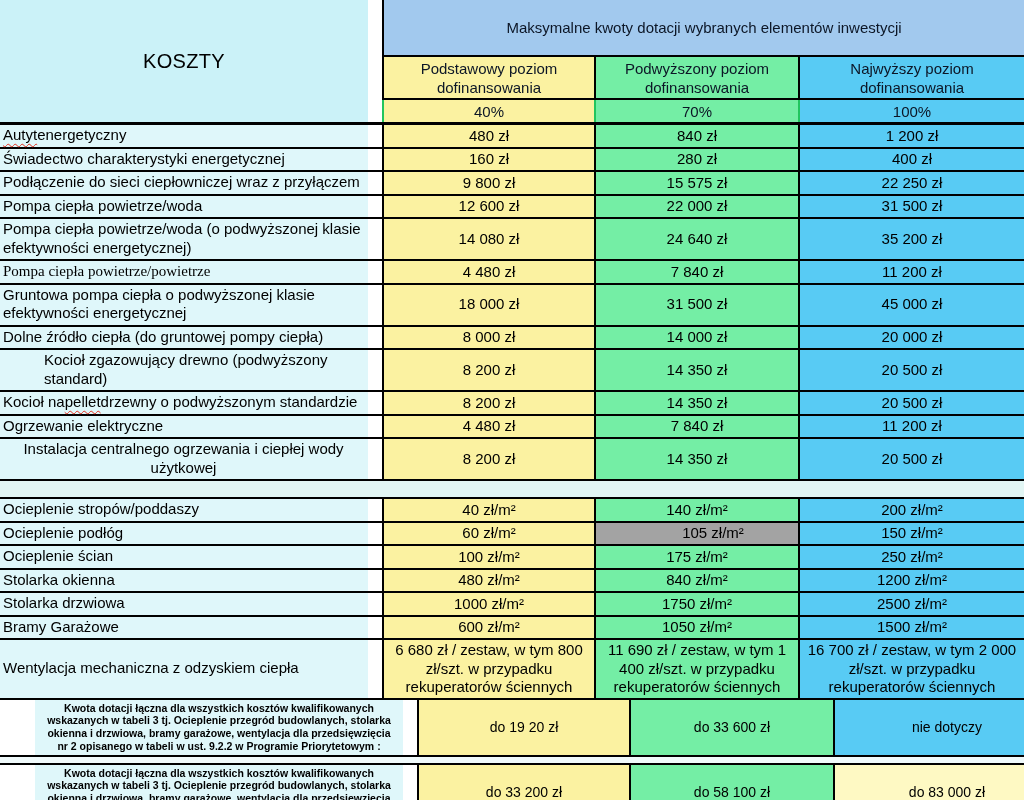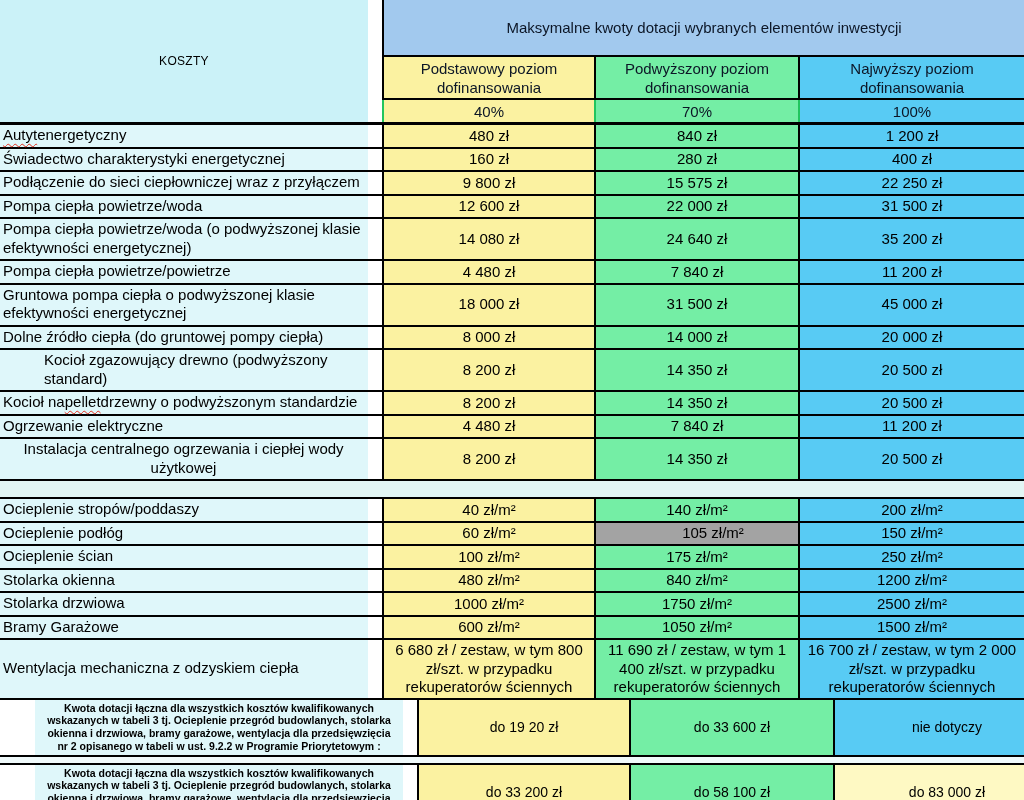--- a/index.html
+++ b/index.html
@@ -7,21 +7,21 @@
   #app {
     width: 1024px; height: 800px; overflow: hidden;
     font-family: "Liberation Sans", "DejaVu Sans", sans-serif;
     color: #000; background: #fff; position: relative;
   }
   
   #header { display: grid; grid-template-columns: 382px 642px; border-bottom: 3px solid #000; }
   #kosty-cell { width: 382px; height: 122px; background: #fff; }
   #kosty-inner {
     width: 368px; height: 122px; display: flex; align-items: center; justify-content: center;
-    font-size: 12px; letter-spacing: .3px;
+    font-size: 20px; letter-spacing: .3px;
   }
   #header-right { width: 642px; }
   #main-header {
     height: 57px; border-left: 2px solid #000; border-bottom: 2px solid #000;
     display: flex; align-items: center; justify-content: center;
     font-size: 15px; color: #0c1626; text-align: center; padding: 0 16px;
   }
   #level-row { display: grid; grid-template-columns: 212px 204px 226px; }
   .level-cell {
     height: 43px; border-left: 2px solid #000; border-bottom: 2px solid #000;
@@ -116,21 +116,21 @@
         <div class="val" style="background: rgb(88, 203, 244);">31 500 zł</div>
       </div>
       <div class="trow">
         <div class="lbl" style="background: rgb(223, 247, 250);">Pompa ciepła powietrze/woda (o podwyższonej klasie efektywności energetycznej)</div>
         <div class="gut"></div>
         <div class="val" style="background: rgb(251, 242, 161);">14 080 zł</div>
         <div class="val" style="background: rgb(116, 238, 165);">24 640 zł</div>
         <div class="val" style="background: rgb(88, 203, 244);">35 200 zł</div>
       </div>
       <div class="trow">
-        <div class="lbl" style="background: rgb(223, 247, 250);">Pompa ciepła powietrze/powietrze</div>
+        <div class="lbl" style="background: rgb(223, 247, 250); font-family: Liberation Serif, serif;">Pompa ciepła powietrze/powietrze</div>
         <div class="gut"></div>
         <div class="val" style="background: rgb(251, 242, 161);">4 480 zł</div>
         <div class="val" style="background: rgb(116, 238, 165);">7 840 zł</div>
         <div class="val" style="background: rgb(88, 203, 244);">11 200 zł</div>
       </div>
       <div class="trow">
         <div class="lbl" style="background: rgb(223, 247, 250);">Gruntowa pompa ciepła o podwyższonej klasie efektywności energetycznej</div>
         <div class="gut"></div>
         <div class="val" style="background: rgb(251, 242, 161);">18 000 zł</div>
         <div class="val" style="background: rgb(116, 238, 165);">31 500 zł</div>

